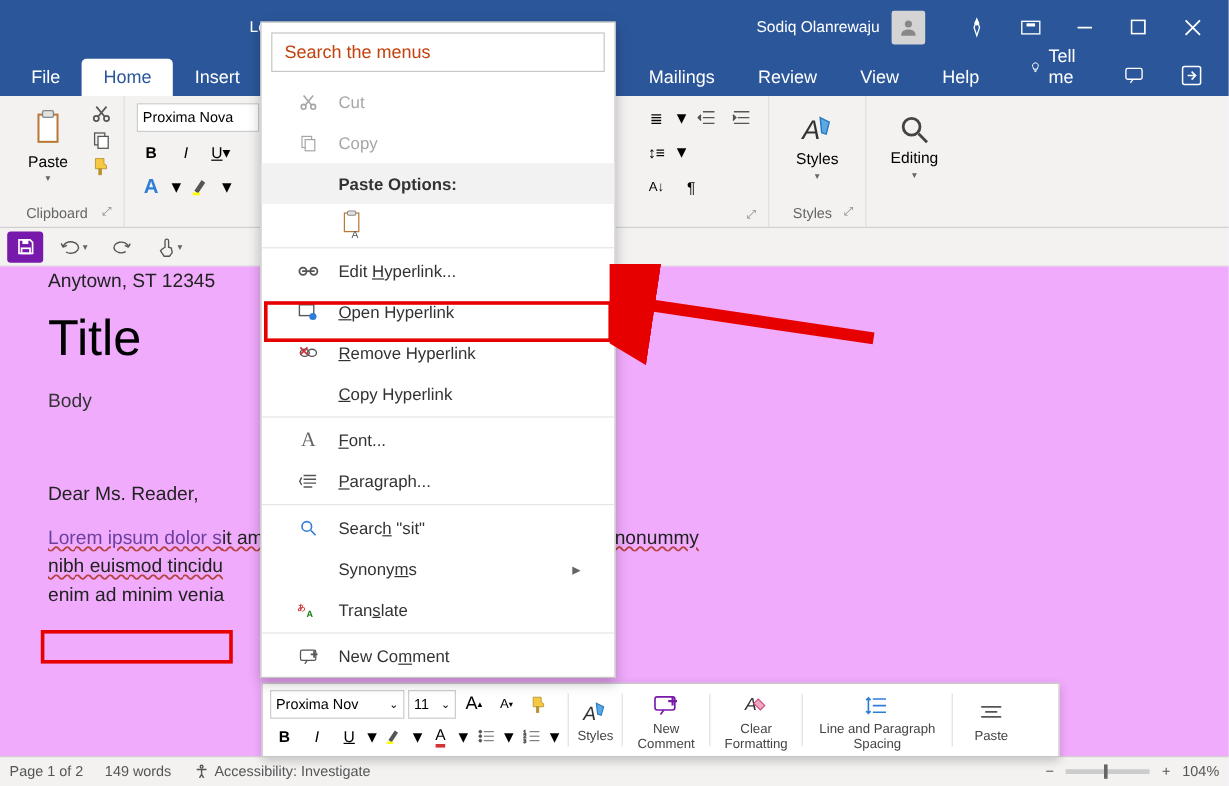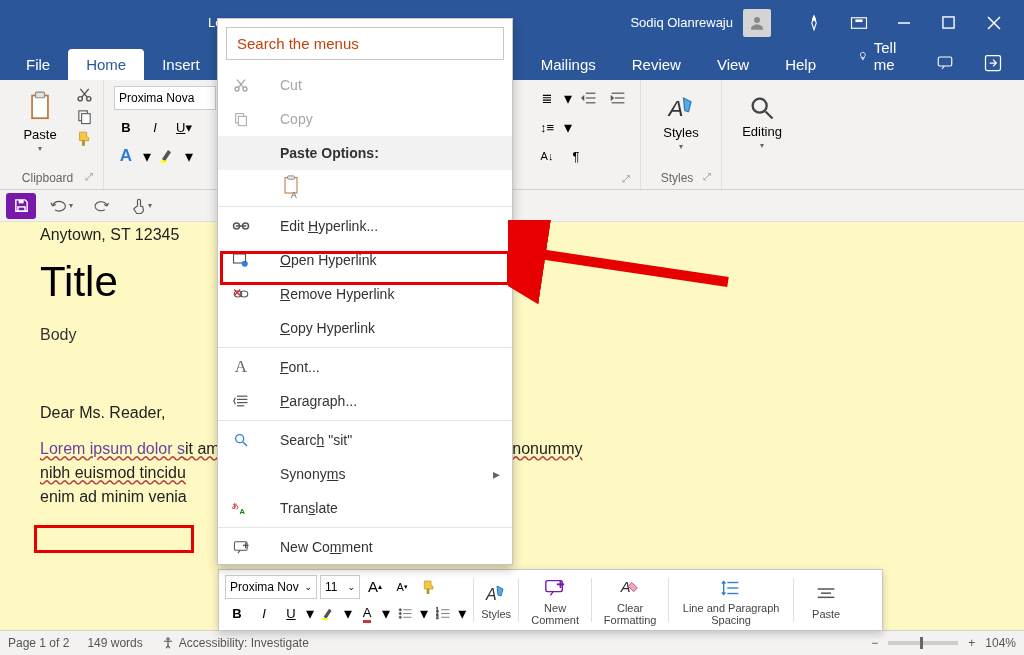--- a/index.html
+++ b/index.html
@@ -32,32 +32,32 @@
 .ribbon-col { display: flex; flex-direction: column; gap: 5px; padding-top: 2px; }
 .ribbon-row { display: flex; gap: 5px; align-items: center; }
 .font-combo { width: 102px; height: 24px; border: 1px solid #ccc; background: #fff; font-size: 12px; padding: 2px 4px; display: flex; justify-content: space-between; align-items: center; }
 
 
 .qat { height: 32px; background: #f3f2f1; border-bottom: 1px solid #e1dfde; display: flex; align-items: center; gap: 10px; padding-left: 6px; }
 .qat-btn { width: 30px; height: 26px; display: flex; align-items: center; justify-content: center; }
 .qat .save { background: #7719aa; color: #fff; border-radius: 3px; }
 
 
-.document { position: absolute; left: 0; right: 0; top: 222px; bottom: 25px; background: #fef9c3; padding-left: 40px; overflow: hidden; }
+.document { position: absolute; left: 0; right: 0; top: 222px; bottom: 25px; background: #f0abfc; padding-left: 40px; overflow: hidden; }
 .doc-line { font-size: 16px; color: #222; margin: 4px 0; }
 .doc-title-txt { font-size: 42px; color: #000; margin: 14px 0 20px; }
 .doc-body { font-size: 16px; color: #333; margin-bottom: 60px; }
 .hyperlink { color: #6b3fa0; text-decoration: underline; text-decoration-style: wavy; text-decoration-color: #b74343; }
 .wavy { text-decoration: underline wavy #b74343; }
 .selected-link-box { position: absolute; left: 34px; top: 525px; width: 160px; height: 28px; border: 3px solid #e60000; }
 
 
 .context-menu { position: absolute; left: 217px; top: 18px; width: 296px; background: #fff; border: 1px solid #c8c6c4; box-shadow: 0 4px 10px rgba(0,0,0,0.25); z-index: 50; }
 .context-menu .search-box { margin: 8px; border: 1px solid #c8c6c4; padding: 7px 10px; color: #c2410c; font-size: 15px; }
-.context-menu .menu-item { height: 34px; display: flex; align-items: center; padding: 0 12px; font-size: 14px; color: #333; gap: 28px; }
+.context-menu .menu-item { height: 34px; display: flex; align-items: center; padding: 0 28px; font-size: 14px; color: #333; gap: 14px; }
 .context-menu .menu-item .icon-slot { width: 22px; display: flex; justify-content: center; color: #666; font-size: 15px; }
 .context-menu .menu-item.disabled { color: #a6a6a6; }
 .context-menu .menu-item.section-title { background: #f2f2f2; font-weight: 600; color: #333; }
 .context-menu .menu-sep { height: 1px; background: #e5e5e5; margin: 2px 0; }
 .context-menu .highlight-box { position: absolute; left: 2px; top: 232px; width: 290px; height: 34px; border: 3px solid #e60000; pointer-events: none; }
 .submenu-arrow { margin-left: auto; color: #666; }
 
 
 .arrow-annot { position: absolute; left: 508px; top: 220px; z-index: 60; }
 
@@ -450,21 +450,21 @@
       <marker id="ah" markerWidth="12" markerHeight="10" refX="2" refY="5" orient="auto">
         <polygon points="0,0 12,5 0,10" fill="#e60000"></polygon>
       </marker>
     </defs>
   <line x1="220" y1="62" x2="18" y2="32" stroke="#e60000" stroke-width="10" marker-end="url(#ah)"></line>
 </svg>
 
 <div class="mini-toolbar">
   <div style="display:flex;flex-direction:column;gap:3px">
     <div style="display:flex;gap:3px;align-items:center">
-      <div class="mini-combo" style="width:92px">
+      <div class="mini-combo" style="width:112px">
           <span>Proxima Nov</span>
           <span style="font-size:9px">⌄</span>
         </div>
       <div class="mini-combo" style="width:40px">
           <span>11</span>
           <span style="font-size:9px">⌄</span>
         </div>
       <span class="mini-btn" style="font-size:15px">A<sup style="font-size:8px">▴</sup></span>
       <span class="mini-btn" style="font-size:11px">A<sup style="font-size:7px">▾</sup></span>
       <span class="mini-btn">

